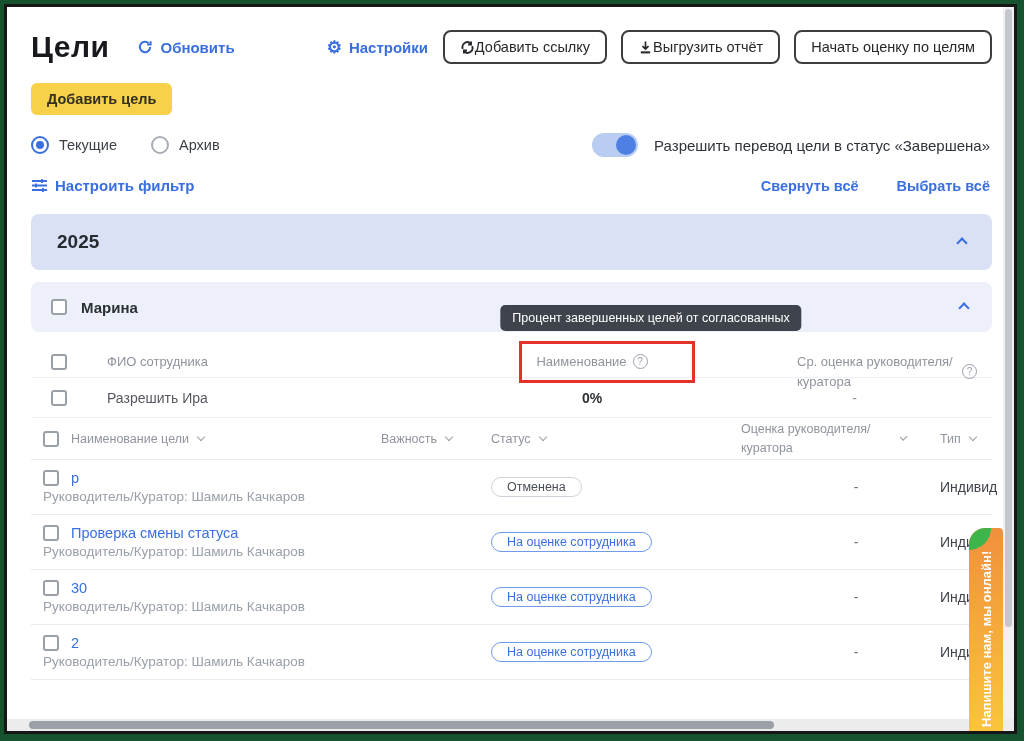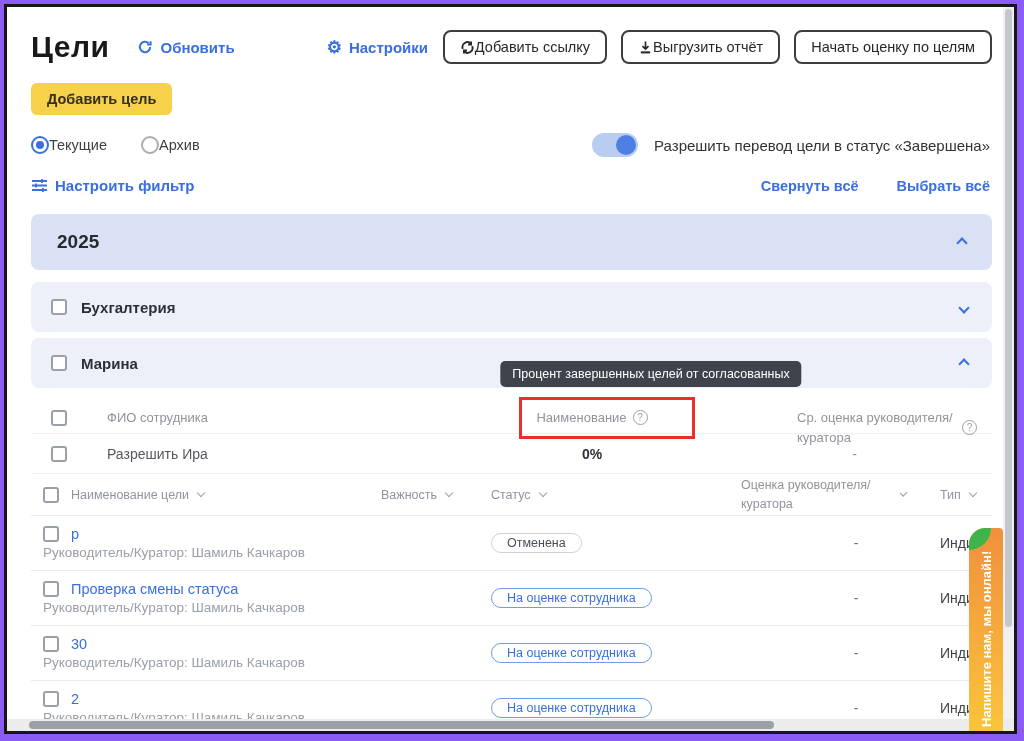--- a/index.html
+++ b/index.html
@@ -1,34 +1,34 @@
 <!DOCTYPE html>
 <html><head>
 <meta charset="utf-8">
 <style>
   * { box-sizing: border-box; margin: 0; padding: 0; }
   html,body { background:#fff; }
   body { font-family: "Liberation Sans", sans-serif; }
-  .page { position:relative; width:1024px; height:741px; background:#8b5cf6; overflow:hidden; }
+  .page { position:relative; width:1024px; height:741px; background:#14532d; overflow:hidden; }
   .frame { position:absolute; left:4px; top:4px; width:1013px; height:730px; border:3px solid #161616; background:#fff; overflow:hidden; }
 
   
   .topbar { display:flex; align-items:center; margin:22px 22px 0 24px; height:36px; }
   .title { font-size:30px; font-weight:700; color:#17191d; letter-spacing:.5px; }
   .link { color:#3a6fe0; font-weight:700; font-size:15px; display:inline-flex; align-items:center; gap:7px; cursor:pointer; }
   .link-refresh { margin-left:28px; }
   .link-settings { margin-left:92px; }
   .gear-glyph { font-size:17px; line-height:1; }
   .btn-group { margin-left:auto; display:flex; gap:14px; }
   .btn { display:inline-flex; align-items:center; height:34px; padding:0 15px; border:2px solid #3d3d3d; border-radius:8px; background:#fff; font-size:14.5px; color:#26282c; cursor:pointer; font-family:inherit; }
   .btn-yellow { margin:18px 0 0 24px; display:inline-flex; align-items:center; height:32px; padding:0 16px; background:#f8d14b; border:none; border-radius:6px; font-size:14.5px; font-weight:700; color:#33301f; cursor:pointer; font-family:inherit; }
 
   
   .mode-row { display:flex; align-items:center; margin:18px 24px 0 24px; }
-  .radio-wrap { display:flex; align-items:center; margin-right:34px; cursor:pointer; }
+  .radio-wrap { display:flex; align-items:center; gap:10px; margin-right:34px; cursor:pointer; }
   .radio { width:18px; height:18px; border-radius:50%; border:2px solid #a9adb5; position:relative; background:#fff; }
   .radio.sel { border-color:#3a6fe0; }
   .radio.sel::after { content:""; position:absolute; left:3px; top:3px; width:8px; height:8px; border-radius:50%; background:#3a6fe0; }
   .radio-label { font-size:14.5px; color:#3c4148; }
   .toggle-wrap { margin-left:auto; display:flex; align-items:center; gap:16px; }
   .switch { width:46px; height:24px; border-radius:13px; background:#b9cdf2; position:relative; cursor:pointer; }
   .switch::after { content:""; position:absolute; right:2px; top:2px; width:20px; height:20px; border-radius:50%; background:#4d80e2; }
   .toggle-label { font-size:15px; color:#2f333a; }
 
   .filter-row { display:flex; align-items:center; margin:20px 24px 0 24px; }
@@ -183,25 +183,20 @@
       </div>
     </div>
 
     
     <div class="year-band">
       <span class="year-label">2025</span>
       <span class="band-right"><span class="chev up blue"></span></span>
     </div>
 
     
-    <div class="group-row">
-      <span class="cb"></span>
-      <span class="group-name">Бухгалтерия</span>
-      <span class="group-right"><span class="chev blue"></span></span>
-    </div>
 
     
     <div class="group-row">
       <span class="cb"></span>
       <span class="group-name">Марина</span>
       <span class="group-right"><span class="chev up blue"></span></span>
     </div>
 
     
     <div class="emp-header">

